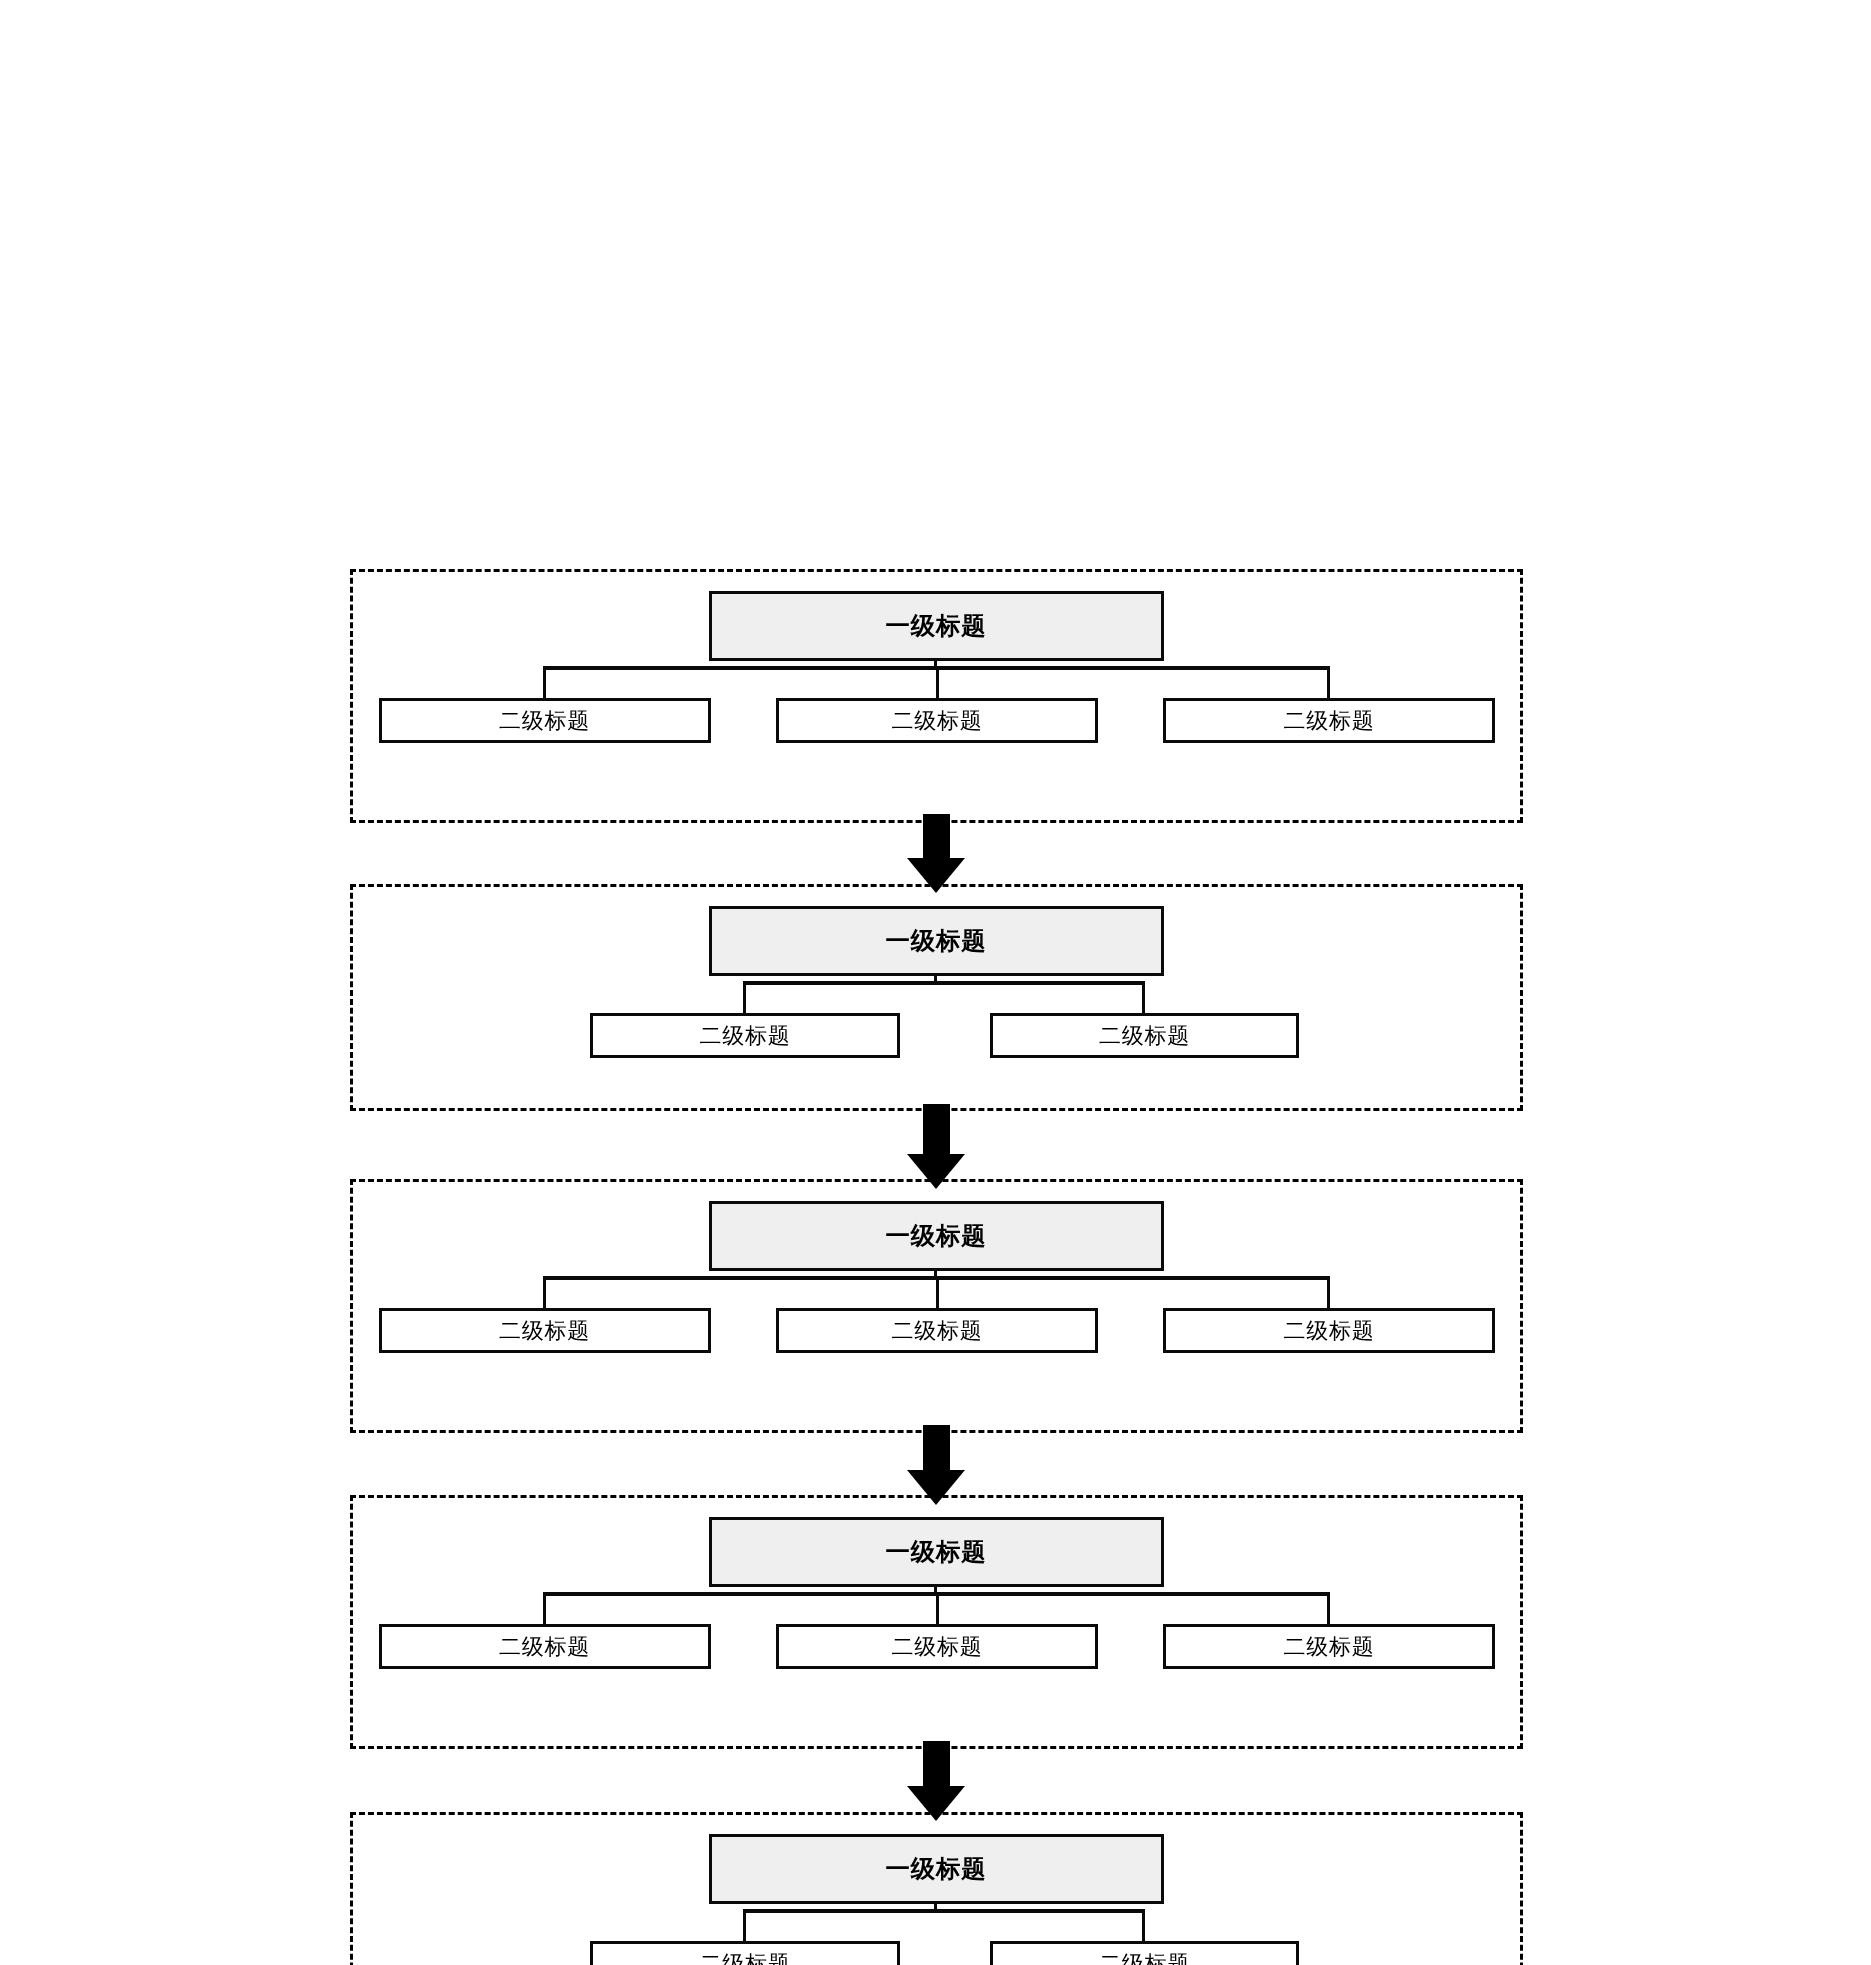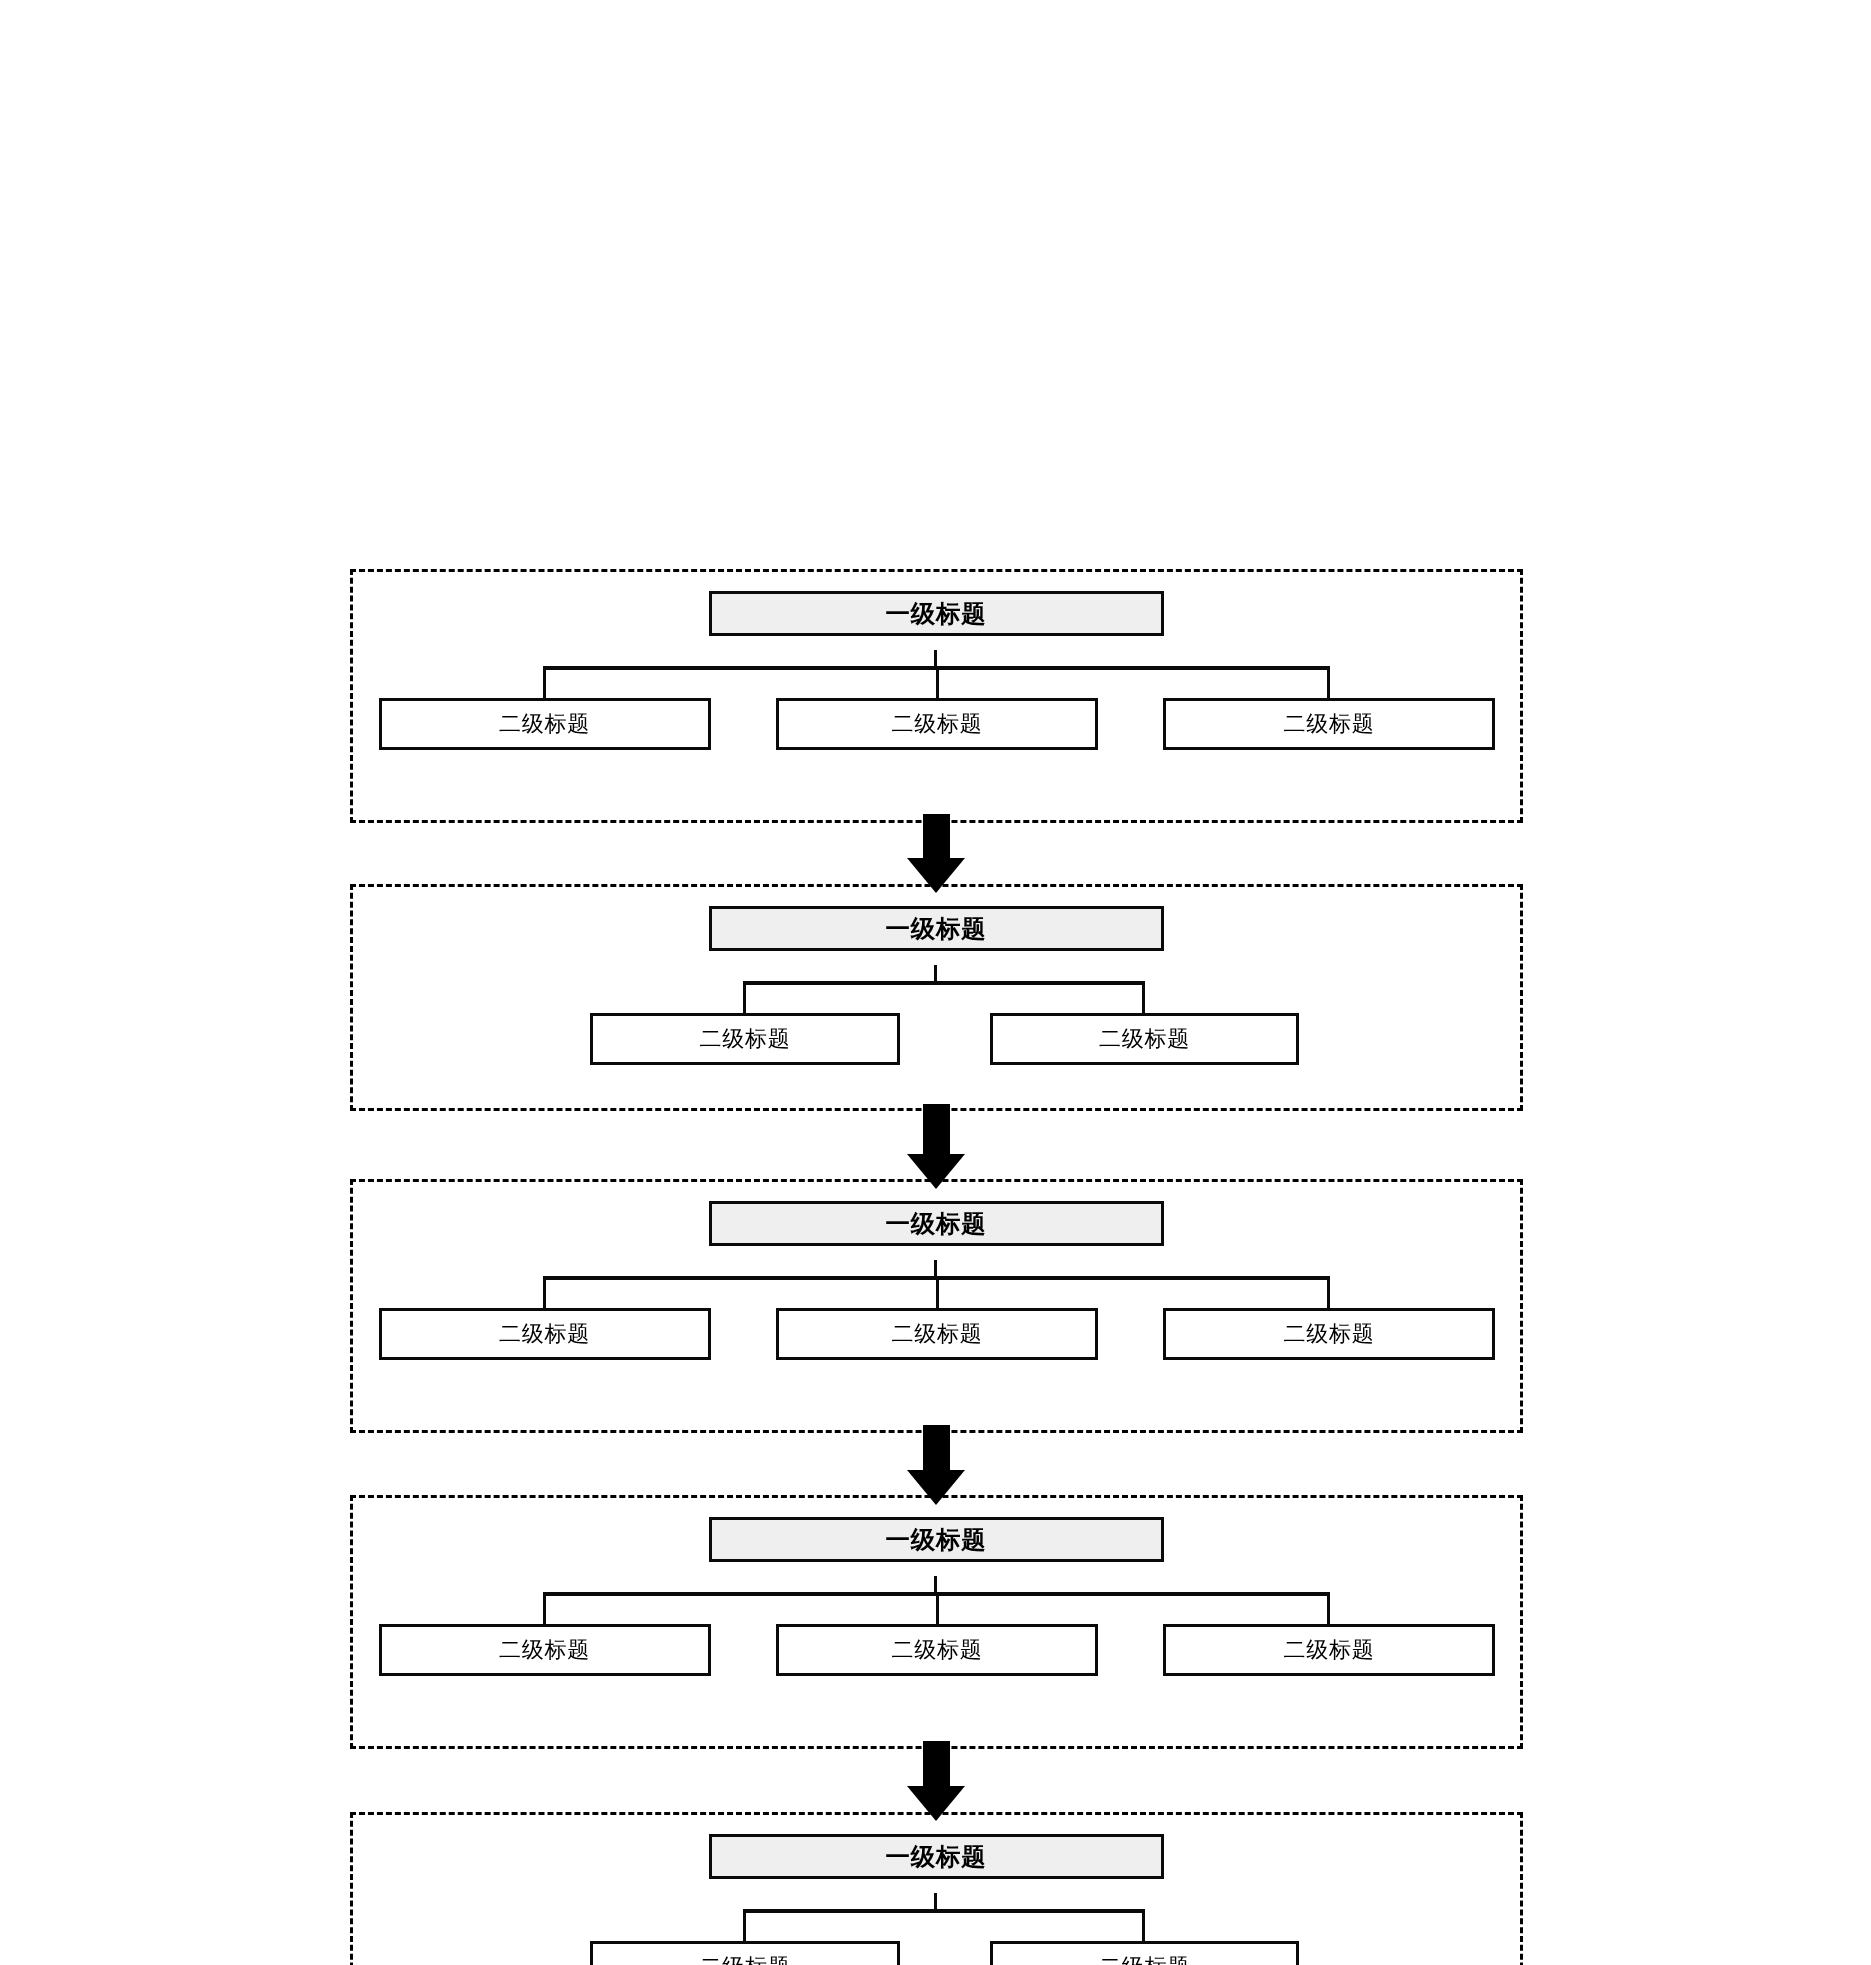--- a/index.html
+++ b/index.html
@@ -25,36 +25,36 @@
   }
 
   
   .chart{position:relative;width:100%;height:100%;}
 
   
   .node-l1{
     position:absolute;
     left:calc(50% - 228px);
     width:455px;
-    height:45px;
+    height:70px;
     background:#efefef;
     border:3.5px solid #0a0a0a;
     box-sizing:border-box;
     display:flex;align-items:center;justify-content:center;
     font-size:24.4px;
     font-weight:700;
     color:#000000;
     letter-spacing:0.8px;
     z-index:3;
   }
 
   
   .node-l2{
     position:absolute;
-    height:52px;
+    height:45px;
     background:#ffffff;
     border:3.1px solid #0a0a0a;
     box-sizing:border-box;
     display:flex;align-items:center;justify-content:center;
     font-size:22px;
     font-weight:400;
     color:#000000;
     letter-spacing:0.8px;
     z-index:3;
   }

